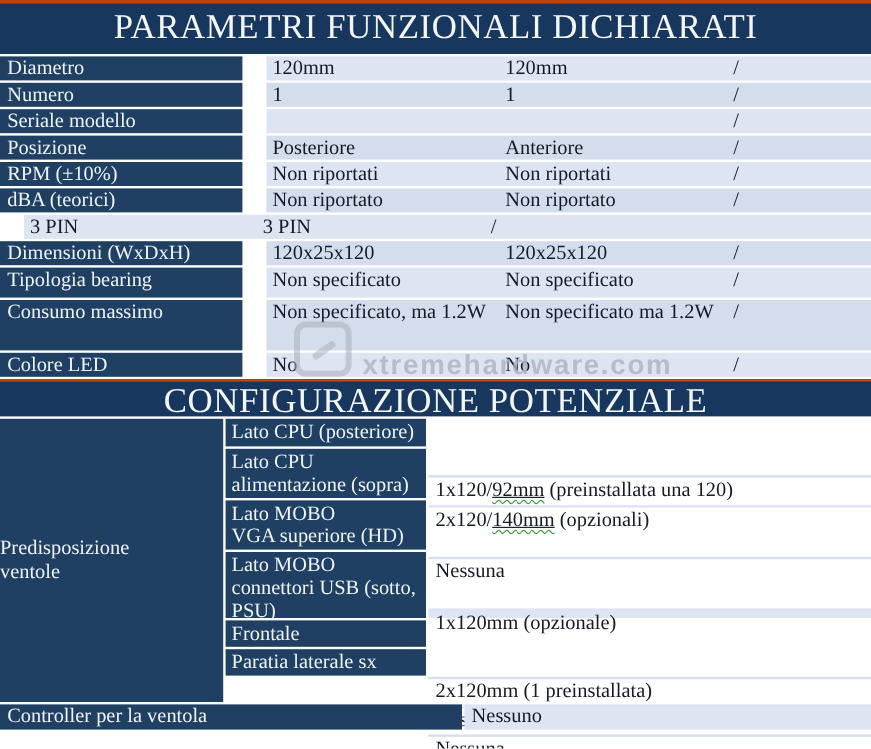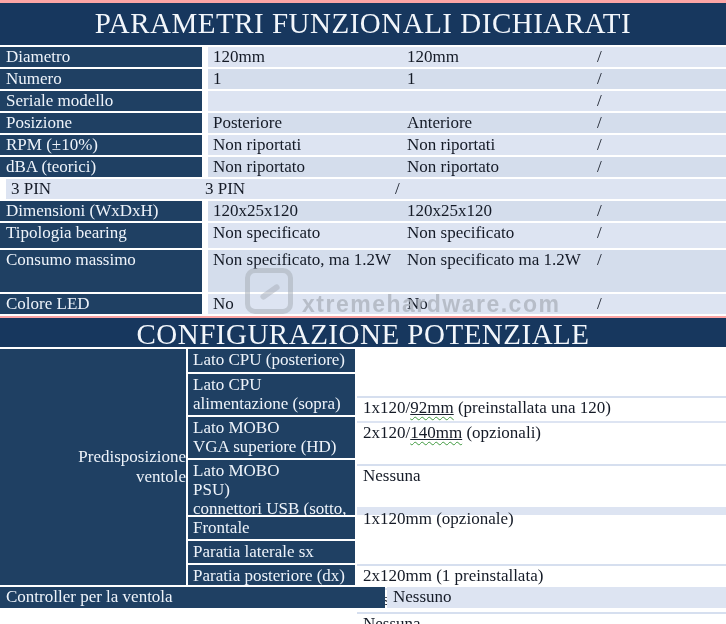--- a/index.html
+++ b/index.html
@@ -5,47 +5,47 @@
   * { margin:0; padding:0; box-sizing:border-box; }
   html,body { background:#fff; }
   #stage {
     position:relative; width:726px; height:624px; background:#fff;
     font-family:"Liberation Serif","DejaVu Serif",serif;
     color:#141a26; overflow:hidden;
   }
   
   .band {
     background:#17375e; color:#f2f6fb; text-align:center;
-    font-size:29px; letter-spacing:.5px; border-top:3px solid #fca5a5;
+    font-size:29px; letter-spacing:.5px; border-top:3px solid #c2410c;
   }
   .band1 { height:45px; line-height:41px; }
   .band2 { height:31px; line-height:32px; margin-top:2px; border-top-width:2px; }
   
   .t1row { display:flex; margin-top:2px; }
   .t1row .lbl {
     width:202px; background:#1f4063; color:#eef3fa;
     font-size:17px; padding:0 0 0 6px; line-height:20px; flex:none;
   }
-  .t1row .dataw { flex:1; margin-left:6px; display:flex; font-size:17px; line-height:20px; }
+  .t1row .dataw { flex:1; margin-left:20px; display:flex; font-size:17px; line-height:20px; }
   .t1row .c1 { width:197px; padding-left:5px; flex:none; }
   .t1row .c2 { width:190px; padding-left:2px; flex:none; }
   .t1row .c3 { flex:1; padding-left:2px; }
   .h20 { height:20px; } .h25 { height:25px; } .h42 { height:42px; }
   .h25 .lbl,.h25 .dataw,.h42 .lbl,.h42 .dataw { line-height:20px; }
   .bgA { background:#dde4f2; } .bgB { background:#d4ddec; }
   
   .t2grid {
     margin-top:2px; display:grid; width:726px;
     grid-template-columns:186px 167px 1fr;
     grid-template-rows:23px 41px 41px 55px 22px 22px 20px;
     gap:2px; background:#fff;
   }
   .t2group {
     grid-column:1; grid-row:1 / span 7; background:#1f4063; color:#eef3fa;
-    display:flex; flex-direction:column; justify-content:center; align-items:flex-end;
+    display:flex; flex-direction:column; justify-content:center; align-items:flex-start;
     font-size:17px; line-height:20px; text-align:center;
   }
   .t2mid {
     grid-column:2; background:#1f4063; color:#eef3fa;
     font-size:17px; line-height:19px; padding:1px 0 0 5px;
   }
   .t2val { grid-column:3; font-size:17px; line-height:19px; padding:2px 0 0 6px;margin-top:47px; }
   .vA { background:#d6dfef; } .vB { background:#dde4f2; }
   
   .t2footer { margin-top:2px; display:flex; height:21px; font-size:17px; line-height:20px; }
@@ -185,44 +185,41 @@
     <div class="t2mid" style="grid-row:3">
       <div>Lato MOBO</div>
       <div>VGA superiore (HD)</div>
     </div>
     <div class="t2val vA" style="grid-row:3">
       <span>Nessuna</span>
     </div>
 
     <div class="t2mid" style="grid-row:4">
       <div>Lato MOBO</div>
+      <div>connettori USB (sotto,</div>
       <div>PSU)</div>
-      <div>connettori USB (sotto,</div>
     </div>
     <div class="t2val vB" style="grid-row:4">
       <span>1x120mm (opzionale)</span>
     </div>
 
     <div class="t2mid" style="grid-row:5">
       <div>Frontale</div>
     </div>
     <div class="t2val vA" style="grid-row:5">
       <span>2x120mm (1 preinstallata)</span>
     </div>
 
     <div class="t2mid" style="grid-row:6">
       <div>Paratia laterale sx</div>
     </div>
     <div class="t2val vB" style="grid-row:6">
       <span>Nessuna</span>
     </div>
 
-    <div class="t2mid" style="grid-row:7">
-      <div>Paratia posteriore (dx)</div>
-    </div>
     <div class="t2val vA" style="grid-row:7">
       <span>Nessuna</span>
     </div>
   </div>
 
   <div class="t2footer">
     <div class="lbl">Controller per la ventola</div>
     <div class="val">Nessuno</div>
   </div>
 

